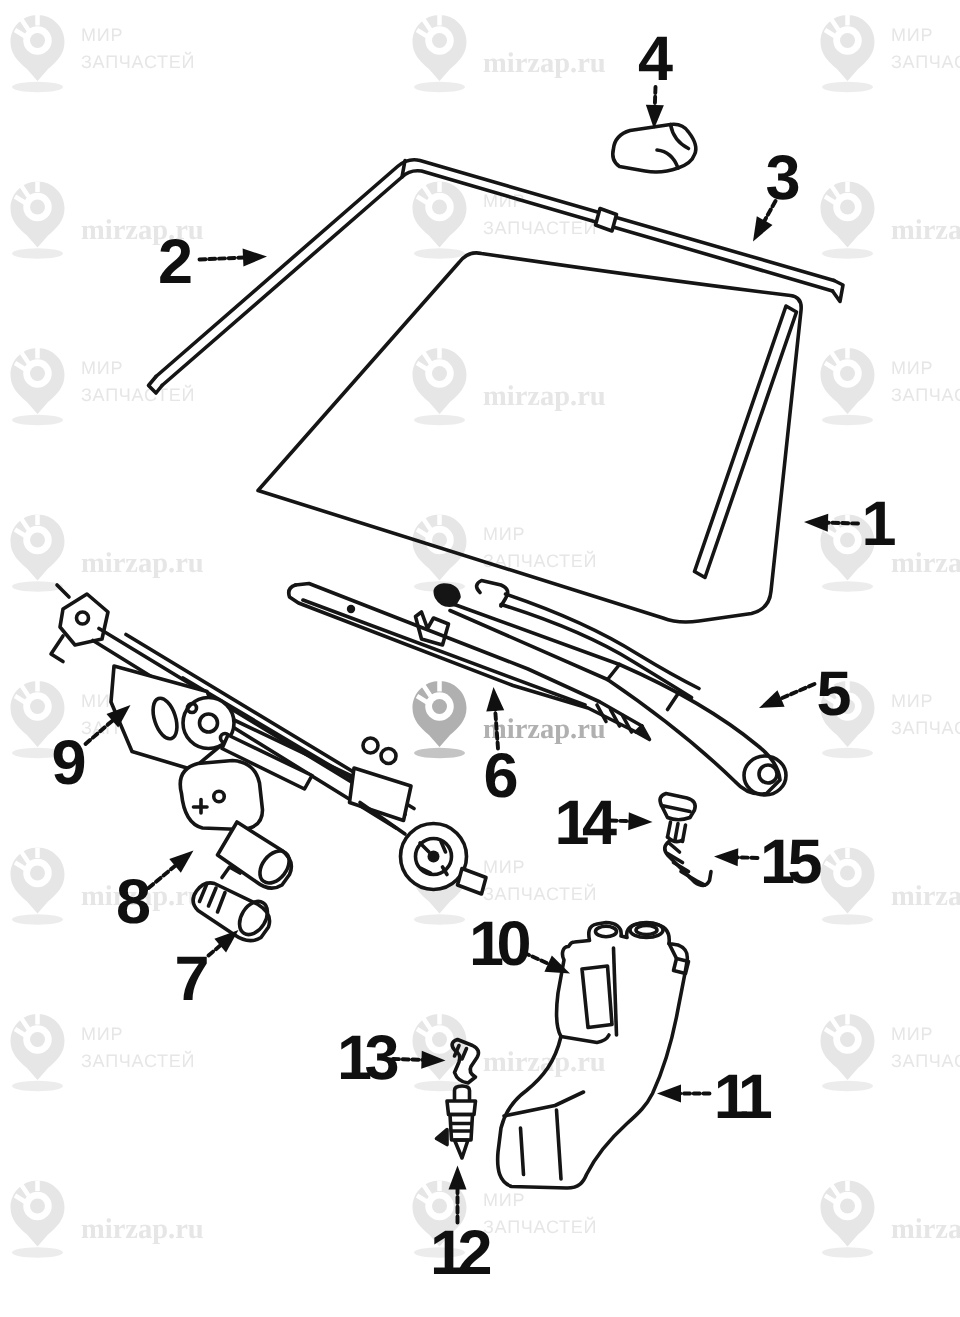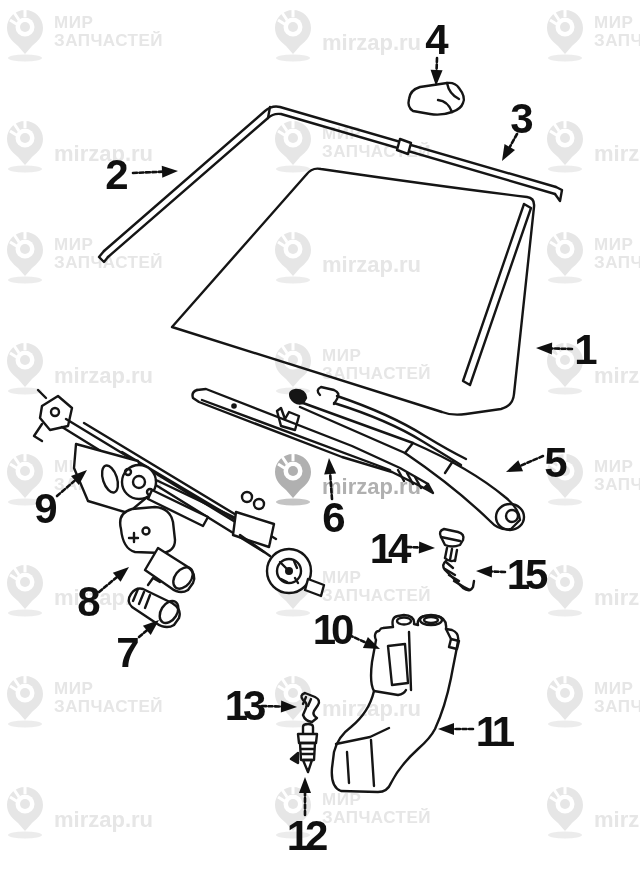--- a/index.html
+++ b/index.html
@@ -4,22 +4,22 @@
 <style>
   html,body{margin:0;padding:0;background:#888;}
   .stage{
     position:relative;width:640px;height:878px;margin:0 auto;
     background:#ffffff;overflow:hidden;
     font-family:"Liberation Sans",sans-serif;
   }
   
   .wm{position:absolute;display:flex;align-items:flex-start;z-index:1;pointer-events:none;}
   .wm-logo{flex:0 0 auto;}
-  .wm-brand{font-weight:bold;font-size:17px;line-height:18px;letter-spacing:.5px;margin:6px 0 0 8px;white-space:nowrap;}
-  .wm-url{font-weight:bold;font-size:22px;line-height:21px;margin:24px 0 0 8px;white-space:nowrap;}
+  .wm-brand{font-weight:normal;font-size:12px;line-height:18px;letter-spacing:.5px;margin:6px 0 0 8px;white-space:nowrap;}
+  .wm-url{font-weight:bold;font-size:19px;line-height:21px;margin:24px 0 0 8px;white-space:nowrap;font-family:Liberation Serif, serif;}
   
   .art{position:absolute;left:0;top:0;z-index:2;}
   .art path,.art circle,.art ellipse,.art line{vector-effect:non-scaling-stroke;}
   
   text.callout{
     font-family:"Liberation Sans",sans-serif;
     font-weight:900;fill:#101010;
   }
 </style>
 </head>

